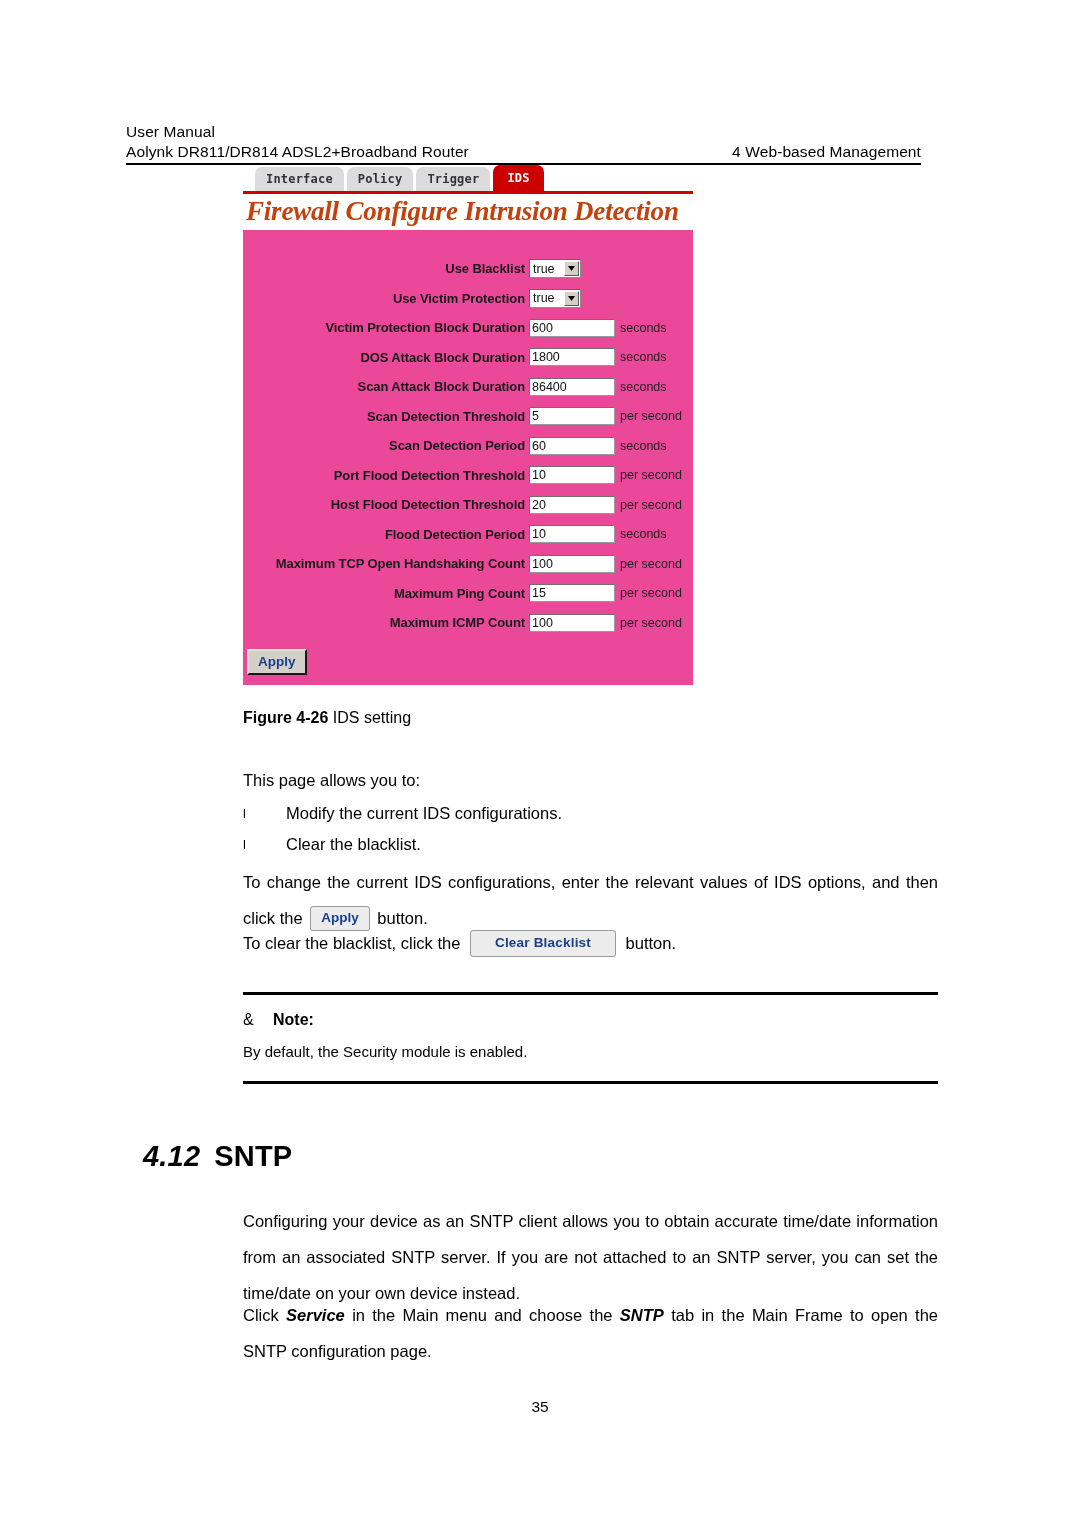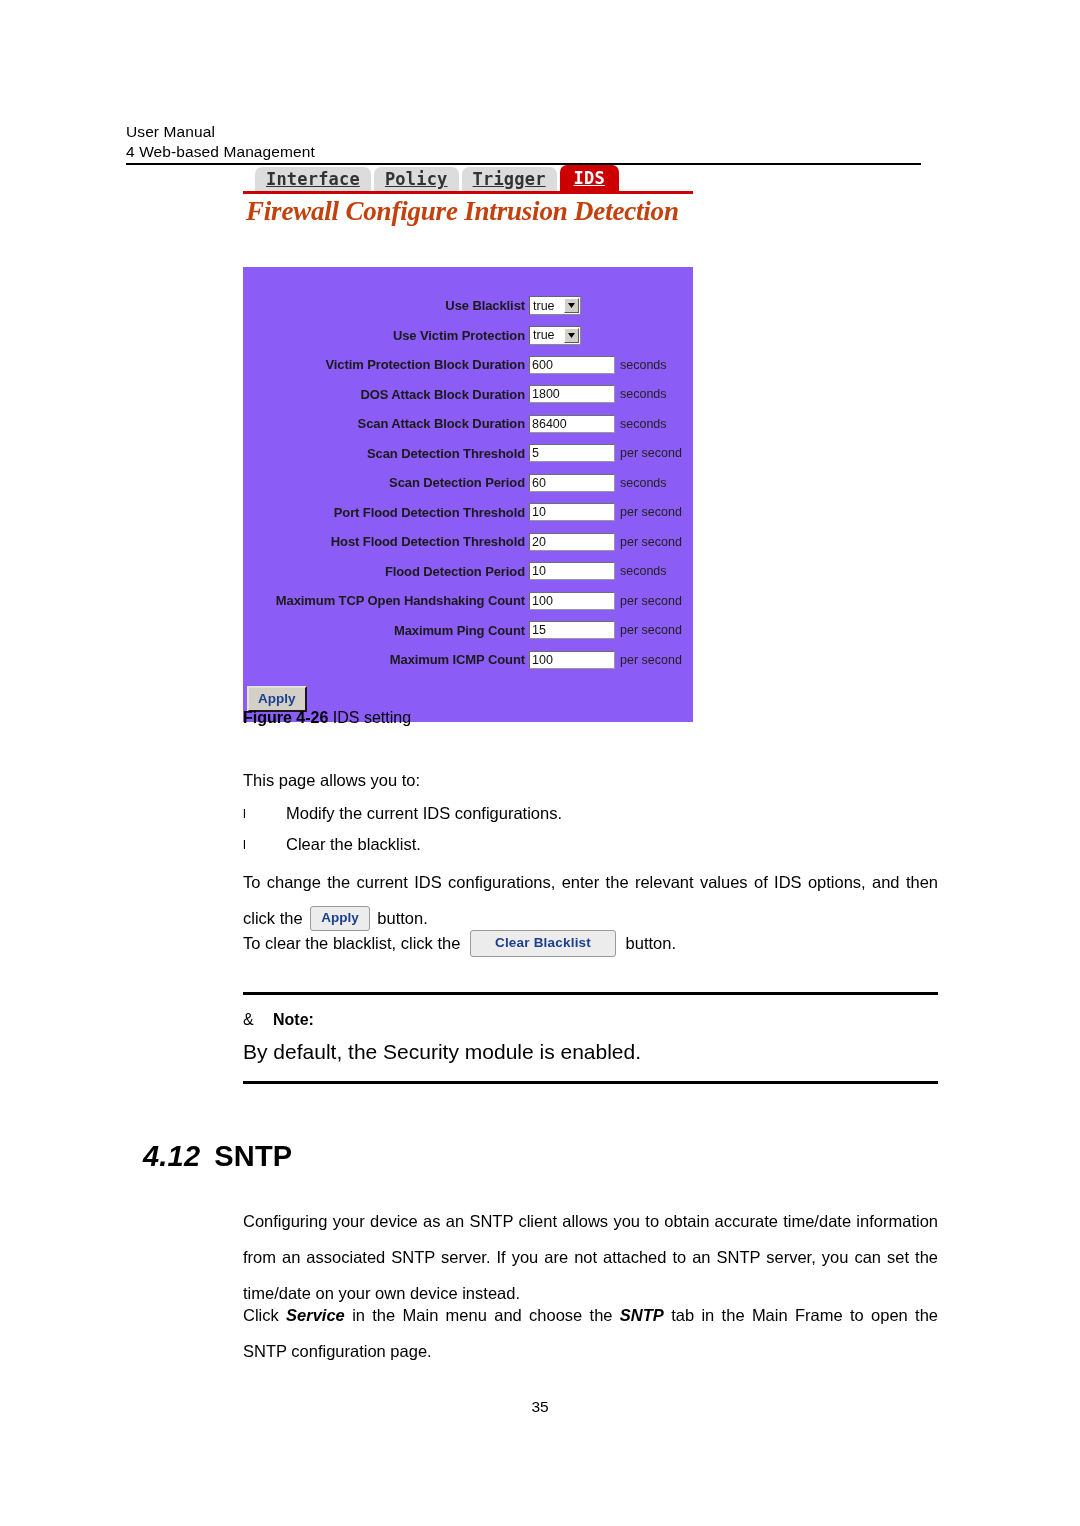--- a/index.html
+++ b/index.html
@@ -51,29 +51,28 @@
   }
   .shot-tabs {
     display: flex;
     align-items: flex-end;
     height: 28px;
     padding-left: 12px;
     gap: 3px;
   }
   .shot-tab {
     font-family: "DejaVu Sans Mono", monospace;
-    font-size: 17px;
+    font-size: 12px;
     font-weight: bold;
     color: #333333;
     background: #dcdcdc;
     border-radius: 7px 7px 0 0;
     padding: 4px 11px 4px 11px;
     line-height: 16px;
     letter-spacing: 0.2px;
-    text-decoration: underline;
   }
   .shot-tab.active {
     background: #cc0000;
     color: #ffffff;
     padding: 5px 14px 5px 14px;
   }
   .shot-rule {
     height: 3px;
     background: #cc0000;
     width: 450px;
@@ -82,25 +81,24 @@
     font-family: "Liberation Serif", serif;
     font-style: italic;
     font-weight: bold;
     font-size: 27px;
     color: #c2410c;
     letter-spacing: -0.2px;
     padding: 2px 0 3px 3px;
     white-space: nowrap;
   }
   .shot-body {
-    background: #8b5cf6;
+    background: #ec4899;
     width: 450px;
     height: 455px;
     position: relative;
-    margin-top: 37px;
   }
   .form-rows {
     padding-top: 24px;
   }
   .form-row {
     display: flex;
     align-items: center;
     height: 29.5px;
   }
   .form-label {
@@ -271,21 +269,21 @@
     font-size: 16px;
     padding-top: 16px;
   }
   .note-symbol {
     width: 30px;
     flex: 0 0 30px;
     font-size: 16px;
   }
   .note-title { font-weight: bold; }
   .note-body {
-    font-size: 21px;
+    font-size: 15px;
     line-height: 36px;
     padding-bottom: 11px;
     padding-top: 5px;
   }
 
   
   .section-head {
     position: absolute;
     left: 143px;
     top: 1140px;
@@ -307,20 +305,21 @@
     text-align: center;
     font-size: 15.5px;
   }
 </style>
 </head>
 <body>
 
 <div class="page-header">
   <div class="hdr-line1">User Manual</div>
   <div class="hdr-line2">
+    <span>Aolynk DR811/DR814 ADSL2+Broadband Router</span>
     <span>4  Web-based Management</span>
   </div>
   <div class="hdr-rule"></div>
 </div>
 
 <div class="shot">
 
   <div class="shot-tabs">
     <div class="shot-tab">Interface</div>
     <div class="shot-tab">Policy</div>

